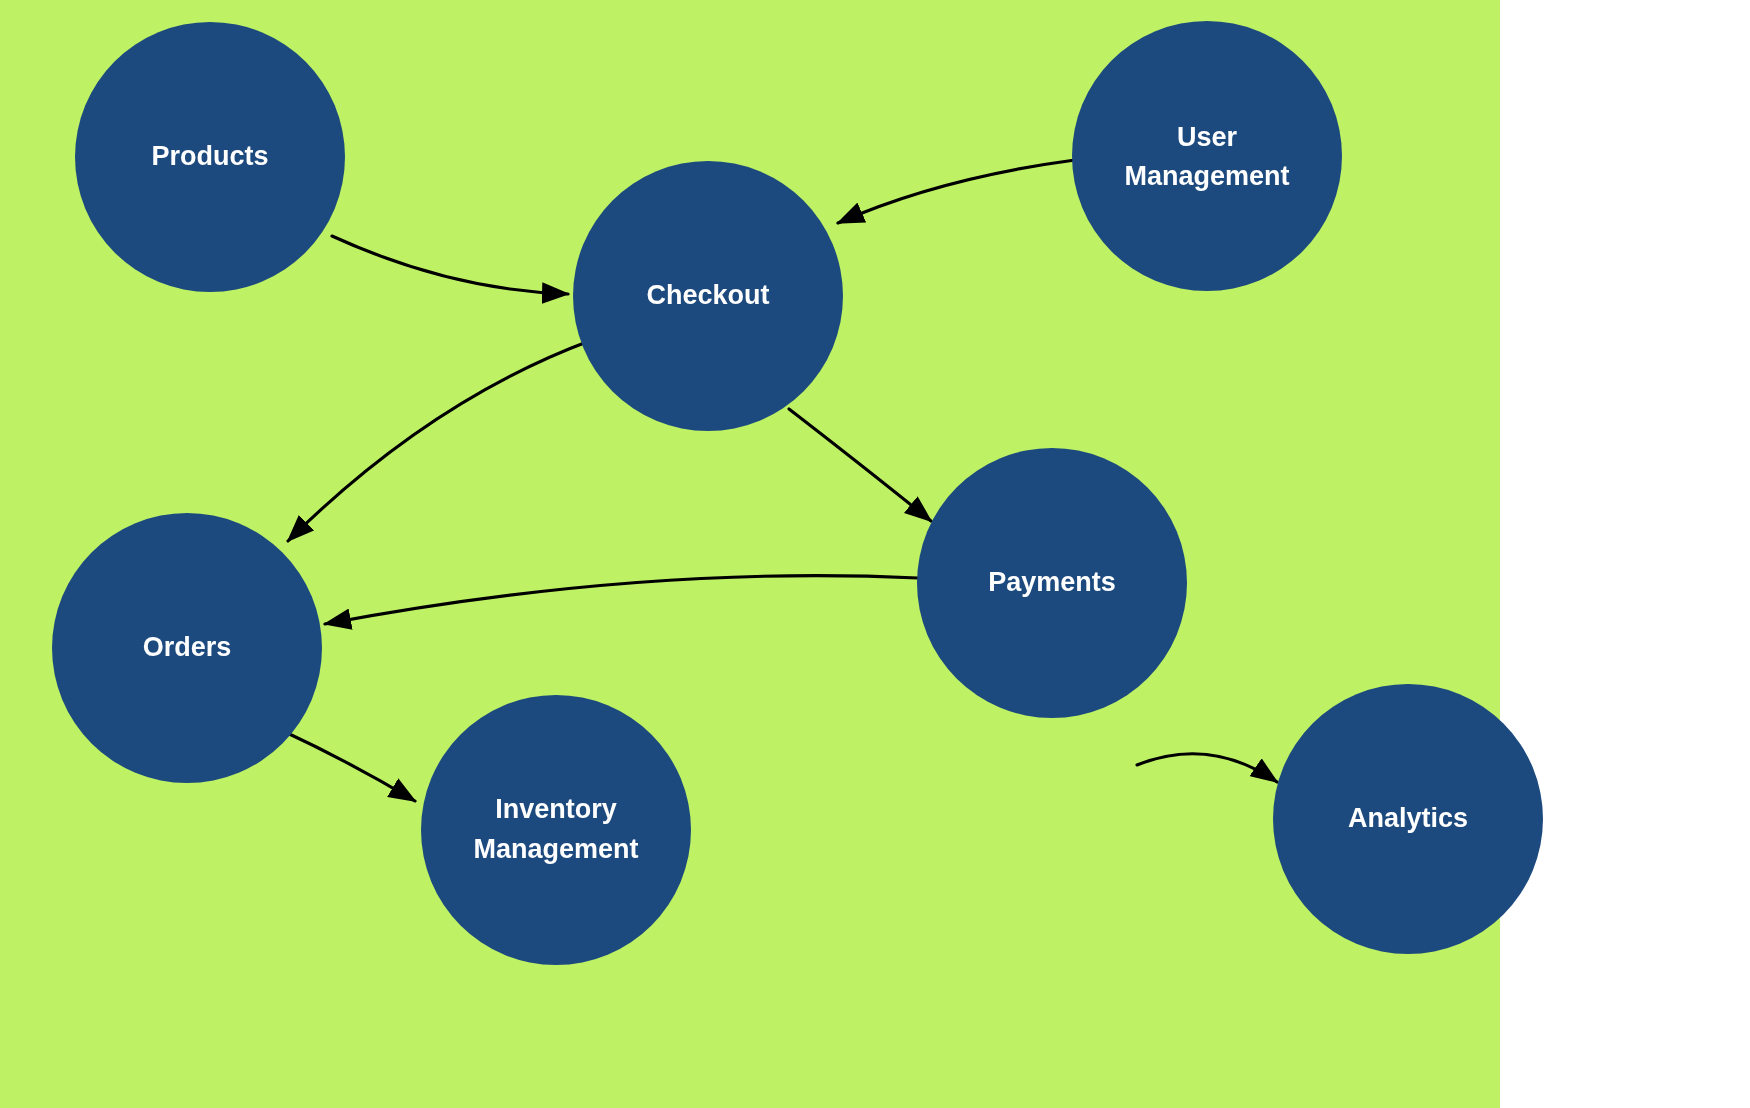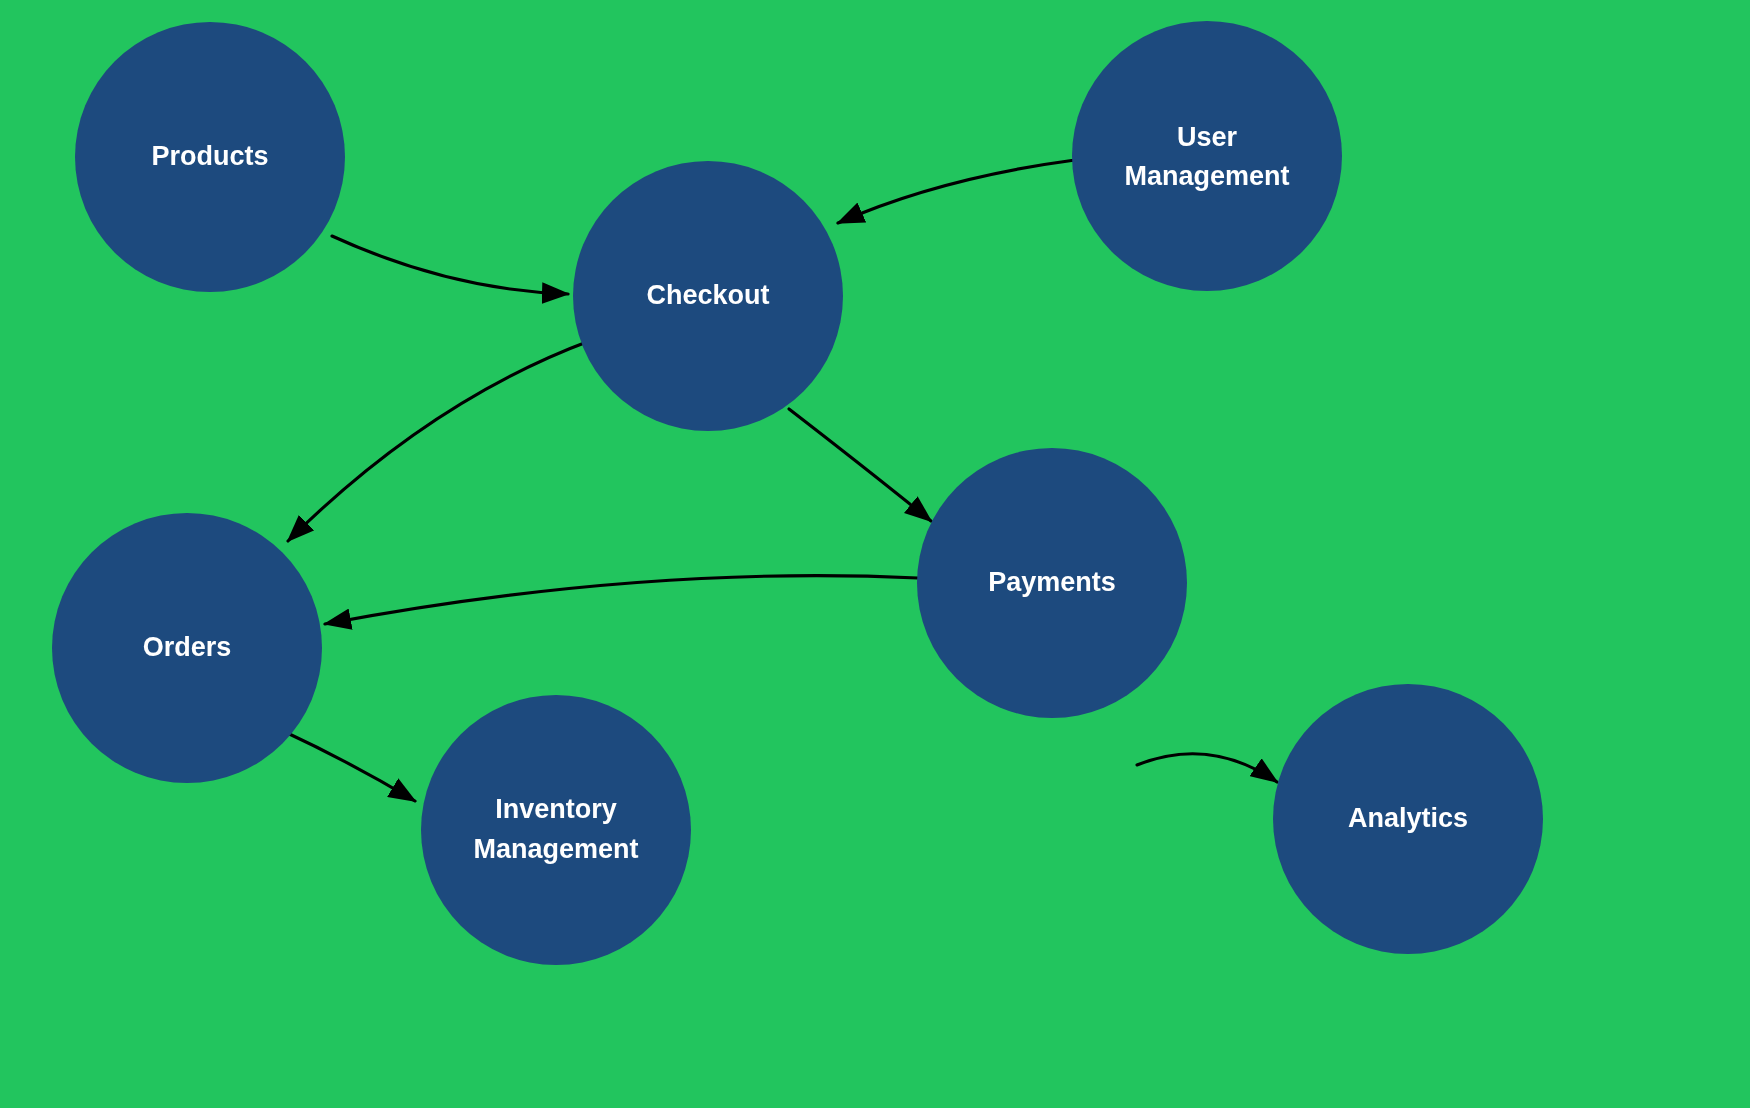--- a/index.html
+++ b/index.html
@@ -9,23 +9,23 @@
     background: #ffffff;
   }
   body {
     width: 1750px;
     height: 1108px;
     overflow: hidden;
     font-family: "Liberation Sans", sans-serif;
   }
   #graph-canvas {
     position: relative;
-    width: 1750px;
+    width: 1500px;
     height: 1108px;
-    background: #22c55e;
+    background: #bef264;
   }
   svg.graph-svg {
     position: absolute;
     top: 0;
     left: 0;
     width: 1750px;
     height: 1108px;
   }
   .node-circle {
     cursor: pointer;

